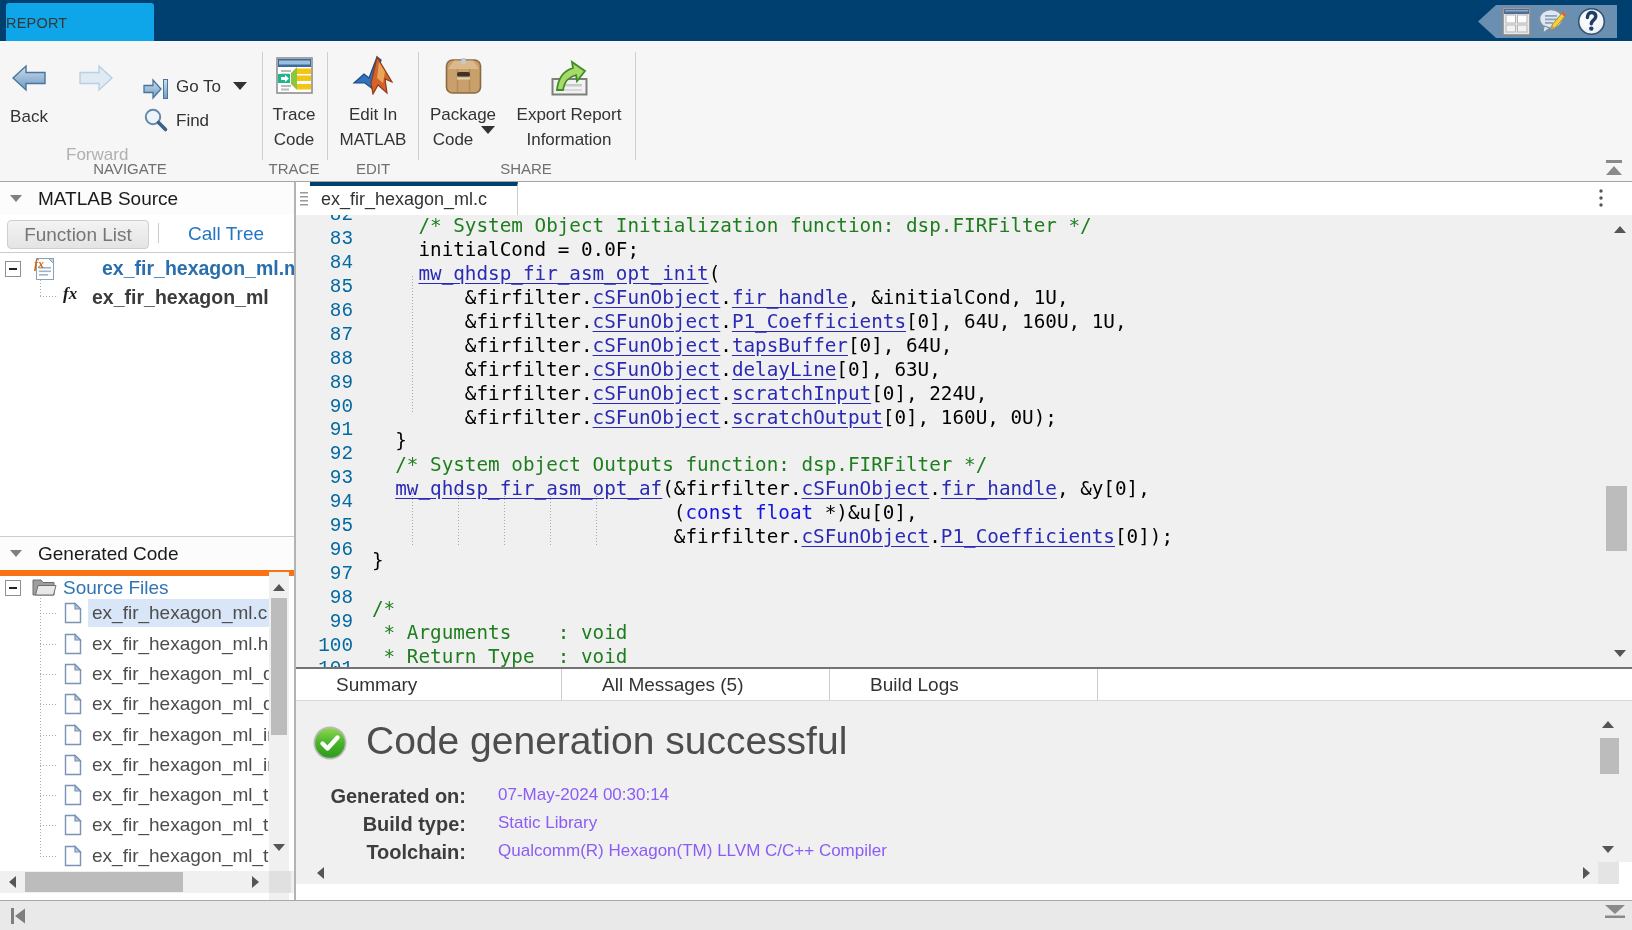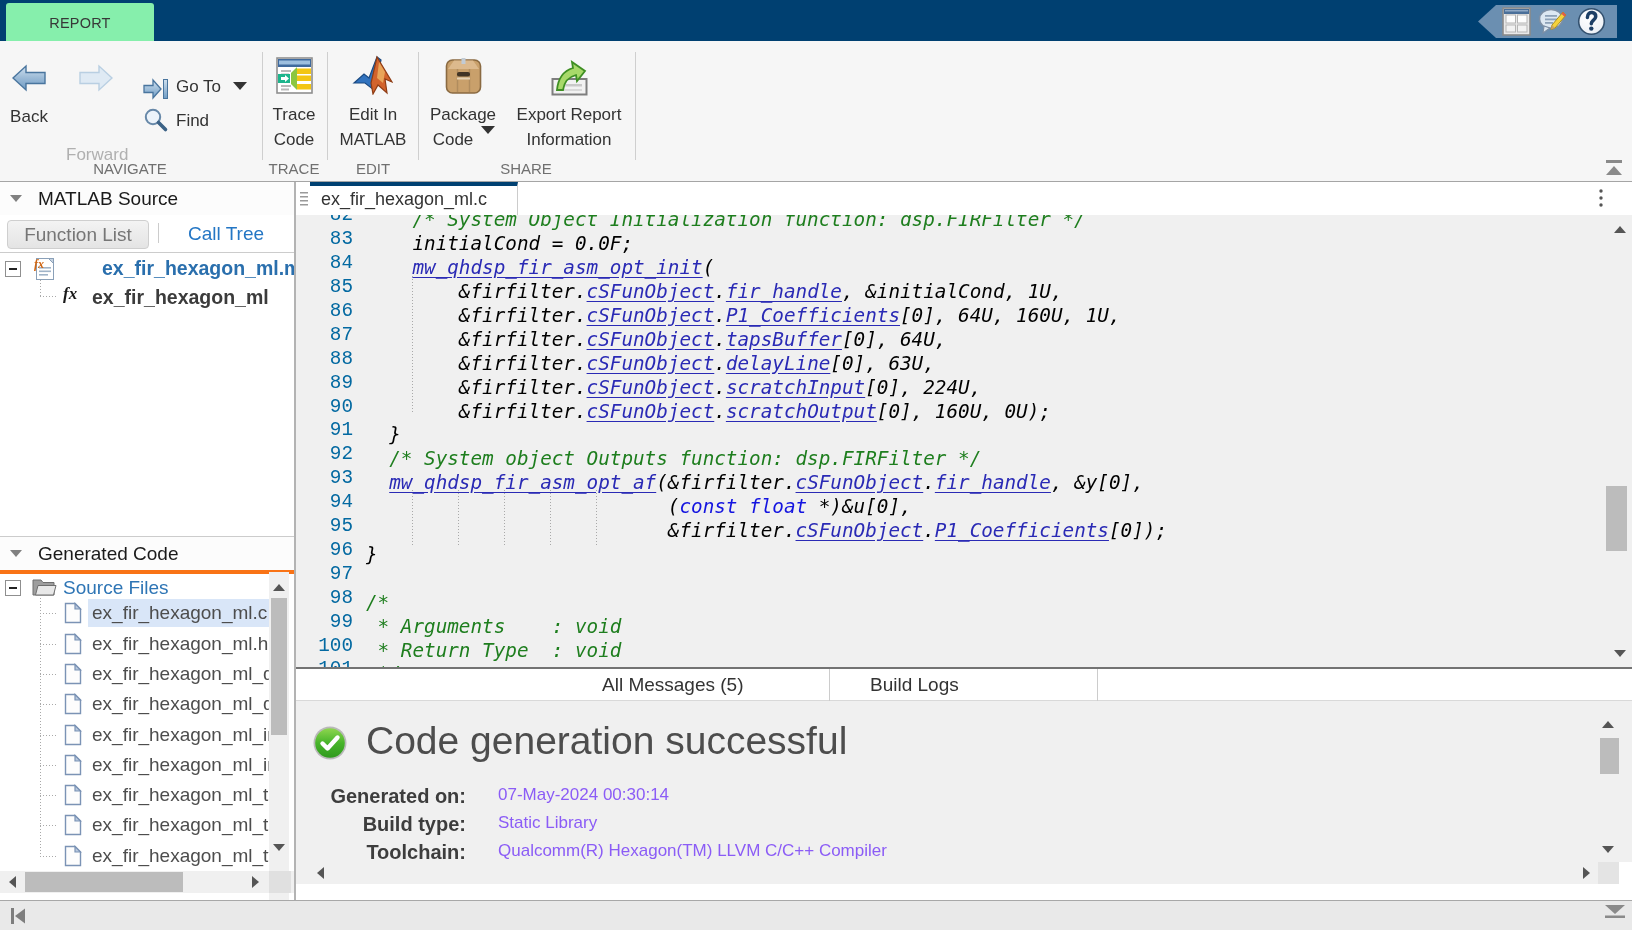--- a/index.html
+++ b/index.html
@@ -1,34 +1,34 @@
 <!DOCTYPE html>
 <html><head>
 <meta charset="utf-8">
 <style>
 html,body{margin:0;padding:0;background:#fff;}
 body{width:1632px;height:930px;position:relative;overflow:hidden;
   font-family:"Liberation Sans",sans-serif;-webkit-font-smoothing:antialiased;}
 .abs{position:absolute;}
 
 #topbar{left:0;top:0;width:1632px;height:41px;background:#004071;}
-#reporttab{left:6px;top:3px;width:148px;height:38px;background:#86efac;border-radius:3px 3px 0 0;
-  text-align:center;line-height:40px;font-size:14.5px;color:#383838;letter-spacing:0.2px;}
+#reporttab{left:6px;top:3px;width:148px;height:38px;background:#0ea5e9;border-radius:3px 3px 0 0;
+  line-height:40px;font-size:14.5px;color:#383838;letter-spacing:0.2px;}
 #banner{left:1478px;top:5px;width:139px;height:33px;background:#6b8fb1;
   clip-path:polygon(18px 0,139px 0,139px 33px,18px 33px,0 16.5px);}
 
 #toolbar{left:0;top:41px;width:1632px;height:140px;background:#f6f6f6;border-bottom:1px solid #a5a5a5;}
 .vsep{position:absolute;top:11px;width:1px;height:108px;background:#cfcfcf;}
 .tblabel{position:absolute;font-size:15px;color:#707070;text-align:center;top:118px;height:20px;line-height:20px;}
 .btnlabel{position:absolute;font-size:17px;color:#333;text-align:center;line-height:25px;}
 .gray{color:#b0b0b0;}
 
 #leftpanel{left:0;top:182px;width:294px;height:718px;background:#fff;}
 #divider{left:294px;top:182px;width:2px;height:748px;background:#b3b3b3;}
-.panelheader{position:absolute;left:0;width:294px;height:33px;background:#fcfcfc;border-bottom:4px solid #f97316;
+.panelheader{position:absolute;left:0;width:294px;height:33px;background:#fcfcfc;border-bottom:6px solid #f97316;
   font-size:19px;color:#1a1a1a;}
 .tri-down{position:absolute;width:0;height:0;border-left:6px solid transparent;border-right:6px solid transparent;border-top:7px solid #808080;}
 #funcbar{left:0;top:33px;width:294px;height:37px;background:#fff;border-bottom:1px solid #ccc;}
 .dotv{position:absolute;width:1px;background-image:repeating-linear-gradient(to bottom,#a9a9a9 0 1px,transparent 1px 3px);}
 .doth{position:absolute;height:1px;background-image:repeating-linear-gradient(to right,#a9a9a9 0 1px,transparent 1px 3px);}
 #funclist{position:absolute;left:7px;top:5px;width:140px;height:27px;background:linear-gradient(#f3f3f3,#e4e4e4);
   border:1px solid #cfcfcf;border-radius:4px;color:#767676;font-size:19px;text-align:center;line-height:27px;}
 #calltree{position:absolute;left:186px;top:5px;width:80px;height:27px;color:#2476c4;font-size:19px;text-align:center;line-height:27px;}
 .minusbox{position:absolute;width:14px;height:14px;background:#fff;border:1px solid #8f8f8f;}
 .minusbox::after{content:"";position:absolute;left:3px;top:6px;width:8px;height:2px;background:#222;}
@@ -345,21 +345,21 @@
 92
 93
 94
 95
 96
 97
 98
 99
 100
 101</div>
-    <pre id="codetext" style="margin:4px;font-style:italic;">    <span class="cm">/* System Object Initialization function: dsp.FIRFilter */</span>
+    <pre id="codetext" style="margin:10px;">    <span class="cm">/* System Object Initialization function: dsp.FIRFilter */</span>
     initialCond = 0.0F;
     <a class="lk">mw_qhdsp_fir_asm_opt_init</a>(
         &amp;firfilter.<a class="lk">cSFunObject</a>.<a class="lk">fir_handle</a>, &amp;initialCond, 1U,
         &amp;firfilter.<a class="lk">cSFunObject</a>.<a class="lk">P1_Coefficients</a>[0], 64U, 160U, 1U,
         &amp;firfilter.<a class="lk">cSFunObject</a>.<a class="lk">tapsBuffer</a>[0], 64U,
         &amp;firfilter.<a class="lk">cSFunObject</a>.<a class="lk">delayLine</a>[0], 63U,
         &amp;firfilter.<a class="lk">cSFunObject</a>.<a class="lk">scratchInput</a>[0], 224U,
         &amp;firfilter.<a class="lk">cSFunObject</a>.<a class="lk">scratchOutput</a>[0], 160U, 0U);
   }
   <span class="cm">/* System object Outputs function: dsp.FIRFilter */</span>
@@ -380,20 +380,21 @@
   <div class="dotv" style="left:208px;top:275px;height:55px;"></div>
   <div class="dotv" style="left:254px;top:275px;height:55px;"></div>
   <div class="dotv" style="left:300px;top:275px;height:55px;"></div>
 
   <div class="arr-up" style="left:1318px;top:11px;"></div>
   <div class="sbthumb" style="left:1310px;top:271px;width:21px;height:65px;"></div>
   <div class="arr-dn" style="left:1318px;top:435px;"></div>
 </div>
 
 <div class="abs" id="btabs">
+  <div class="btab" style="left:0;width:266px;">Summary</div>
   <div class="btab" style="left:266px;width:268px;">All Messages (5)</div>
   <div class="btab" style="left:534px;width:268px;">Build Logs</div>
 </div>
 
 <div class="abs" id="summary">
   <svg style="position:absolute;left:16px;top:24px;" width="36" height="36" viewBox="0 0 36 36">
     <defs>
         <linearGradient id="gc" x1="0" y1="0" x2="0" y2="1">
       <stop offset="0" stop-color="#8fd64f"></stop>
           <stop offset="0.5" stop-color="#47b42a"></stop>

